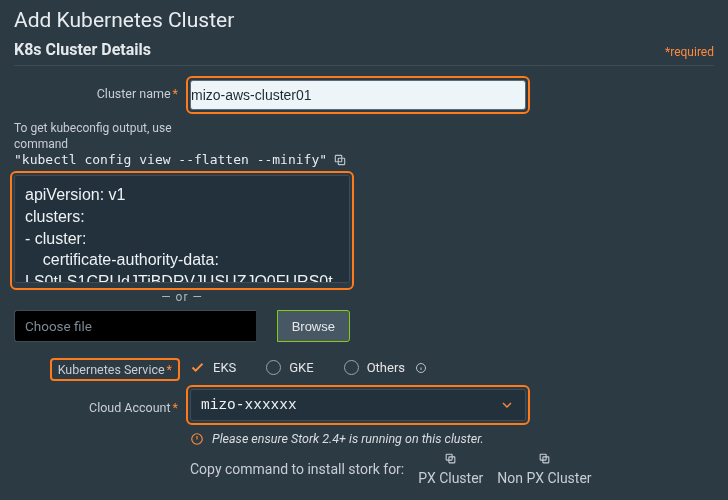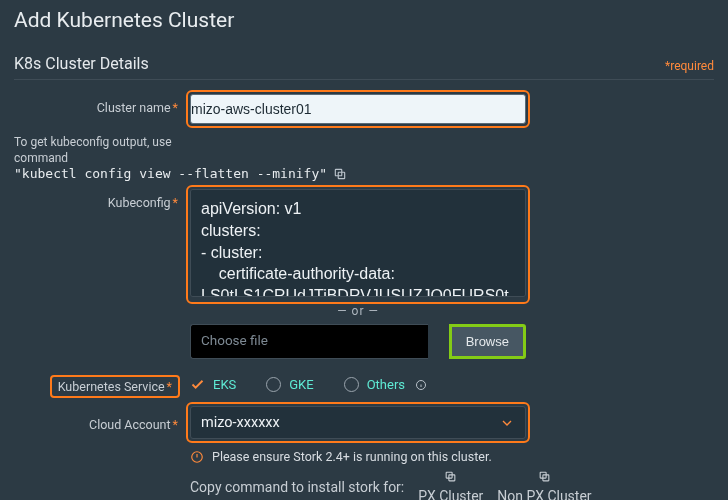--- a/index.html
+++ b/index.html
@@ -5,26 +5,26 @@
   * { box-sizing: border-box; margin: 0; padding: 0; }
   html, body {
     width: 728px; height: 500px;
     background: #2c3a44;
     font-family: -apple-system, BlinkMacSystemFont, "Segoe UI", Roboto, sans-serif;
     color: #d8dde2;
     font-size: 13px;
     overflow: hidden;
   }
   .page { padding: 8px 14px 0 14px; }
-  h1.title { font-size: 21px; font-weight: 400; color: #e8ecef; margin-bottom: 22px; }
+  h1.title { font-size: 21px; font-weight: 400; color: #e8ecef; margin-bottom: 8px; }
   .section-header {
     display: flex; justify-content: space-between; align-items: flex-end;
     border-bottom: 1px solid #3f4c56; padding-bottom: 6px; margin-bottom: 14px;
   }
-  .section-header h2 { font-size: 16px; font-weight: 400; color: #e5e9ec; }
+  .section-header h2 { font-size: 16px; font-weight: 700; color: #e5e9ec; }
   .required-note { color: #ff8a3c; font-size: 12px; }
   .required-note::before { content: "*"; }
   .row { display: flex; align-items: flex-start; margin-bottom: 10px; }
   .label-col {
     width: 176px; min-width: 176px;
     text-align: right;
     padding-right: 12px;
     padding-top: 6px;
     font-size: 12.5px;
     color: #c8ced4;
@@ -64,41 +64,41 @@
     overflow: auto;
     font-family: -apple-system, sans-serif;
   }
   .or-sep { text-align: center; color: #aeb7bf; font-size: 12px; margin: 4px 0 6px; letter-spacing: 1px; }
   .file-row { display:flex; width:100%; }
   .file-input {
     flex:1; background:#000000; border:1px solid #3f4c56; border-right:none;
     border-radius: 3px 0 0 3px; padding:7px 10px; color:#7d8993; font-size:13.5px;
   }
   .browse-btn {
-    background:#475763; border:3px solid #84cc16; color:#e5e9ec;
+    background:#475763; border:1px solid #84cc16; color:#e5e9ec;
     padding: 7px 14px; border-radius: 0 3px 3px 0; font-size:13px; cursor:pointer;margin-left:21px;
   }
   .radio-group { display:flex; align-items:center; gap: 30px; padding-top:4px; }
-  .radio-item { display:flex; align-items:center; gap:8px; font-size:13px; color:#5eead4; cursor:pointer; }
+  .radio-item { display:flex; align-items:center; gap:8px; font-size:13px; color:#e5e5e5; cursor:pointer; }
   .radio-circle {
     width:15px; height:15px; border:1.5px solid #9aa4ad; border-radius:50%;
     display:inline-flex; align-items:center; justify-content:center;
   }
   .radio-check { width:15px; height:15px; display:inline-flex; align-items:center; justify-content:center; }
   .info-dot { font-size:11px; color:#b9c2ca; margin-left:2px; }
   .select {
     width:100%; background:#22313b; border:1px solid #3f4c56; border-radius:3px;
     padding:7px 10px; display:flex; justify-content:space-between; align-items:flex-end;
-    font-size:14.5px; color:#eef2f5; cursor:pointer;
+    font-size:14.5px; color:#eef2f5; cursor:pointer;font-family:Liberation Mono, monospace;
   }
   .chevron { color:#ff8a3c; font-size:16px; }
   .manage-row { display:flex; justify-content:flex-end; margin-top:6px; max-width: 512px; }
   .manage-link { color:#bfc7ce; font-size:12.5px; cursor:pointer; display:flex; align-items:center; gap:6px; }
   .footer { margin-top:10px; padding-left:176px; }
-  .warn-line { display:flex; align-items:center; gap:8px; color:#d8dde2; font-size:12.5px; margin-bottom:6px; }
+  .warn-line { display:flex; align-items:center; gap:8px; color:#d8dde2; font-size:12.5px; margin-bottom:6px;font-style:italic; }
   .warn-icon { color:#ff8a3c; }
   .copy-line { display:flex; align-items:center; gap:14px; color:#c8ced4; font-size:14px; }
   .copy-item { display:flex; align-items:center; gap:5px; cursor:pointer;flex-direction:column; }
   svg { display:block; }
 </style>
 </head>
 <body>
 
 <div class="page">
   <h1 class="title">Add Kubernetes Cluster</h1>
@@ -126,23 +126,20 @@
       <span class="copy-icon">
         <svg width="14" height="14" viewBox="0 0 24 24" fill="none" stroke="currentColor" stroke-width="2">
             <rect x="9" y="9" width="11" height="11" rx="1"></rect>
             <rect x="4" y="4" width="11" height="11" rx="1"></rect>
           </svg>
       </span>
     </div>
   </div>
 
   <div class="row">
-    <div class="label-col">
-      <span>Kubeconfig</span><span class="ast">*</span>
-    </div>
     <div class="field-col">
       <span class="highlight" style="display:block;">
         <textarea class="textarea" style="">apiVersion: v1
 clusters:
 - cluster:
     certificate-authority-data: LS0tLS1CRUdJTiBDRVJUSUZJQ0FURS0tLS0tCk1JSU</textarea>
       </span>
       <div class="or-sep">— or —</div>
       <div class="file-row">
         <div class="file-input">Choose file</div>

